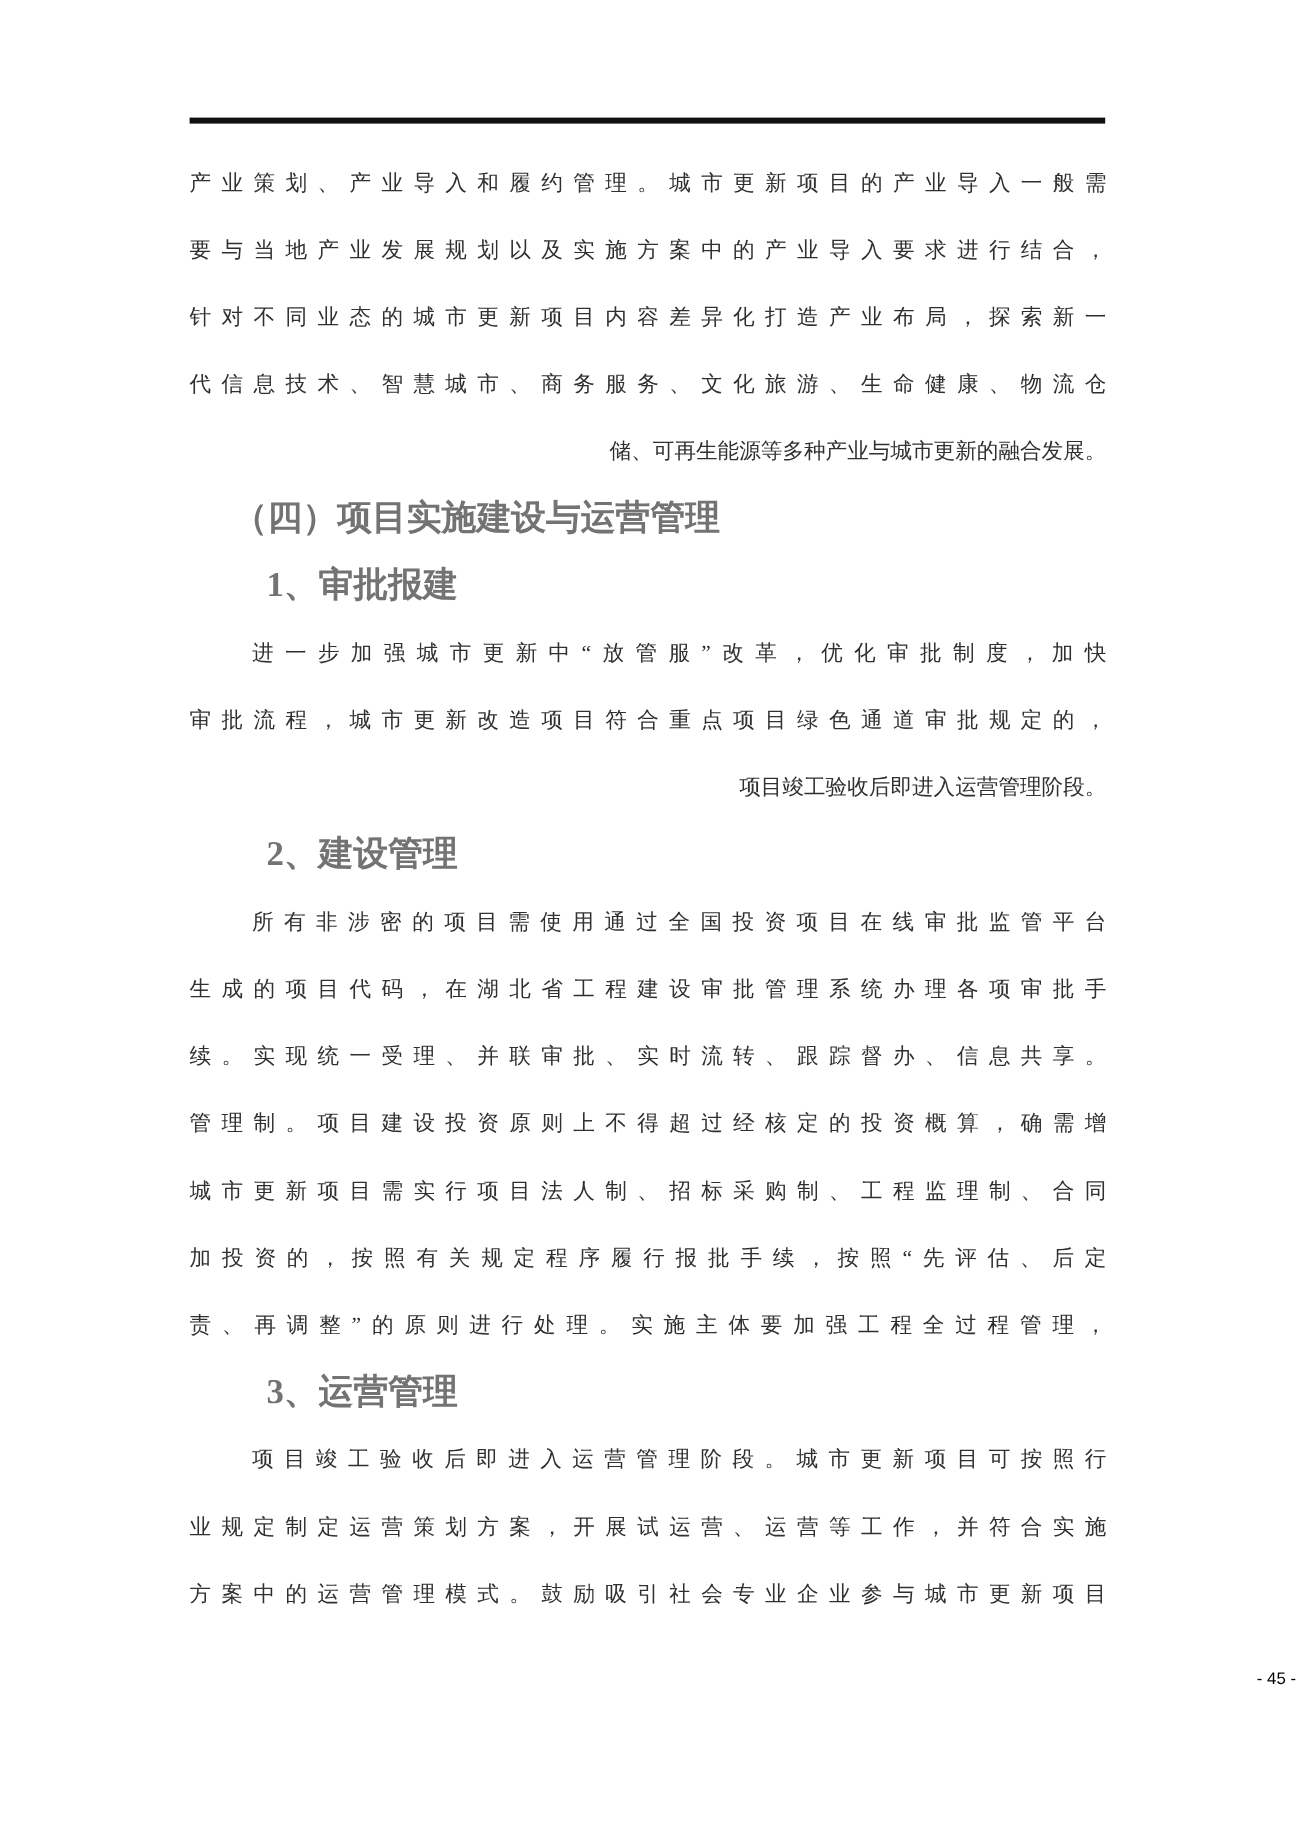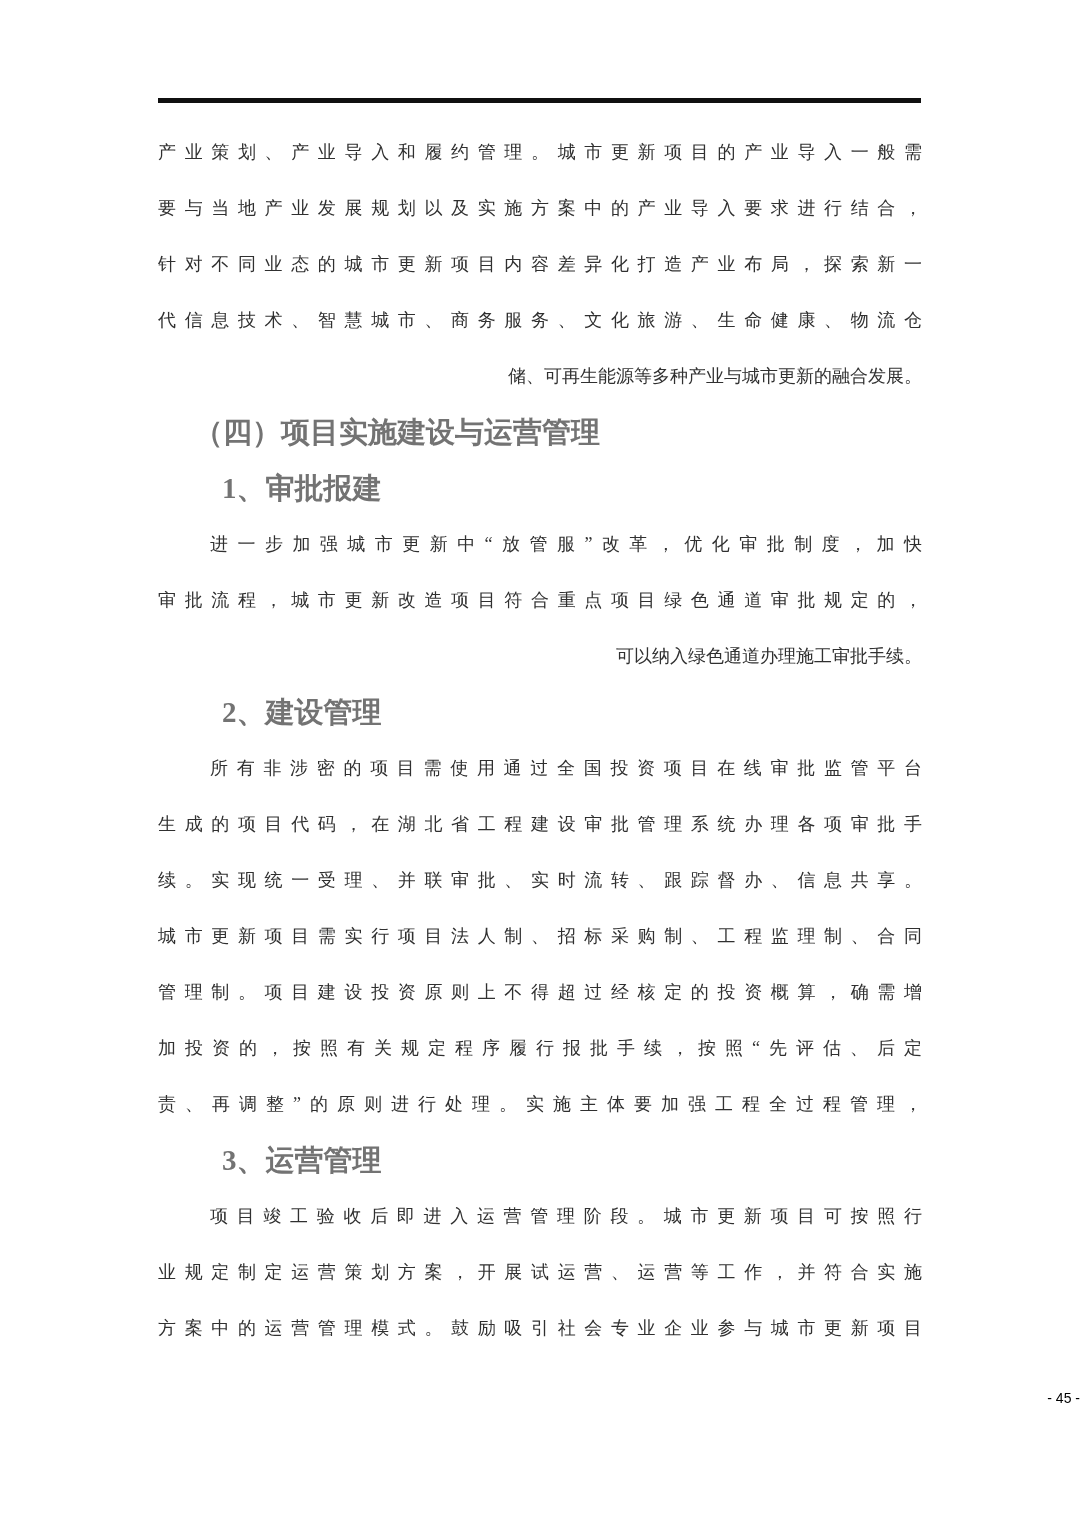--- a/index.html
+++ b/index.html
@@ -83,29 +83,29 @@
     <div class="row j">针对不同业态的城市更新项目内容差异化打造产业布局，探索新一</div>
     <div class="row j">代信息技术、智慧城市、商务服务、文化旅游、生命健康、物流仓</div>
     <div class="row l">储、可再生能源等多种产业与城市更新的融合发展。</div>
 
     <div class="row h h1">（四）项目实施建设与运营管理</div>
 
     <div class="row h h2">1、审批报建</div>
 
     <div class="row j indent">进一步加强城市更新中“放管服”改革，优化审批制度，加快</div>
     <div class="row j">审批流程，城市更新改造项目符合重点项目绿色通道审批规定的，</div>
-    <div class="row l">可以纳入绿色通道办理施工审批手续。</div>
+    <div class="row l">项目竣工验收后即进入运营管理阶段。</div>
 
     <div class="row h h2">2、建设管理</div>
 
     <div class="row j indent">所有非涉密的项目需使用通过全国投资项目在线审批监管平台</div>
     <div class="row j">生成的项目代码，在湖北省工程建设审批管理系统办理各项审批手</div>
     <div class="row j">续。实现统一受理、并联审批、实时流转、跟踪督办、信息共享。</div>
+    <div class="row j">管理制。项目建设投资原则上不得超过经核定的投资概算，确需增</div>
     <div class="row j">城市更新项目需实行项目法人制、招标采购制、工程监理制、合同</div>
-    <div class="row j">管理制。项目建设投资原则上不得超过经核定的投资概算，确需增</div>
     <div class="row j">加投资的，按照有关规定程序履行报批手续，按照“先评估、后定</div>
     <div class="row j">责、再调整”的原则进行处理。实施主体要加强工程全过程管理，</div>
 
     <div class="row h h2">3、运营管理</div>
 
     <div class="row j indent">项目竣工验收后即进入运营管理阶段。城市更新项目可按照行</div>
     <div class="row j">业规定制定运营策划方案，开展试运营、运营等工作，并符合实施</div>
     <div class="row j">方案中的运营管理模式。鼓励吸引社会专业企业参与城市更新项目</div>
 
   </div>

